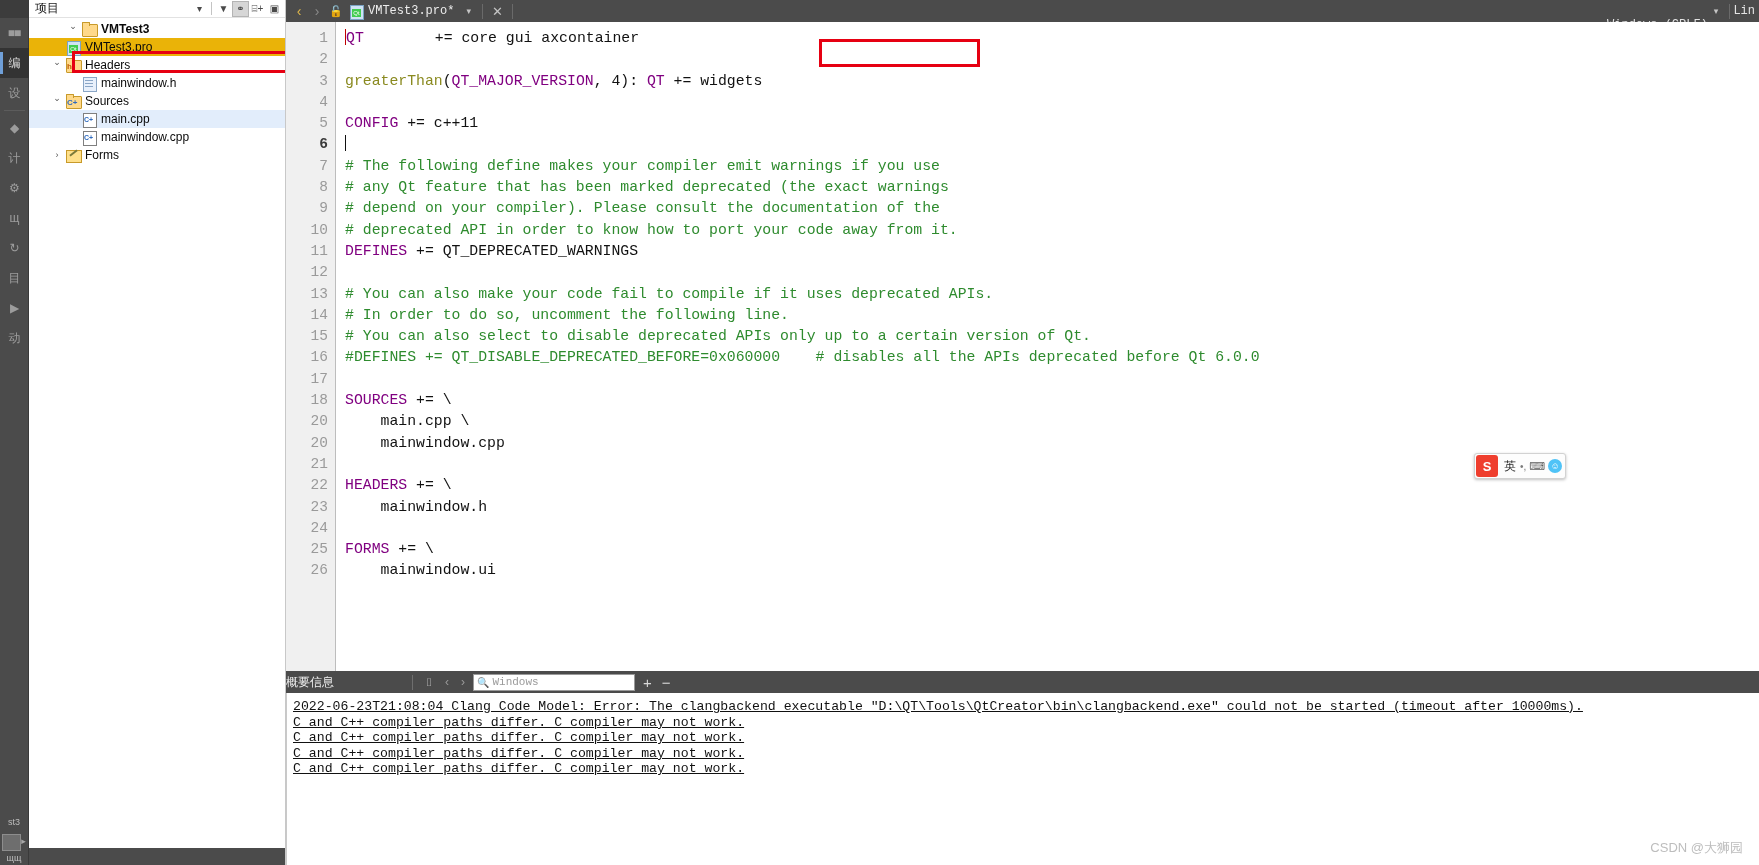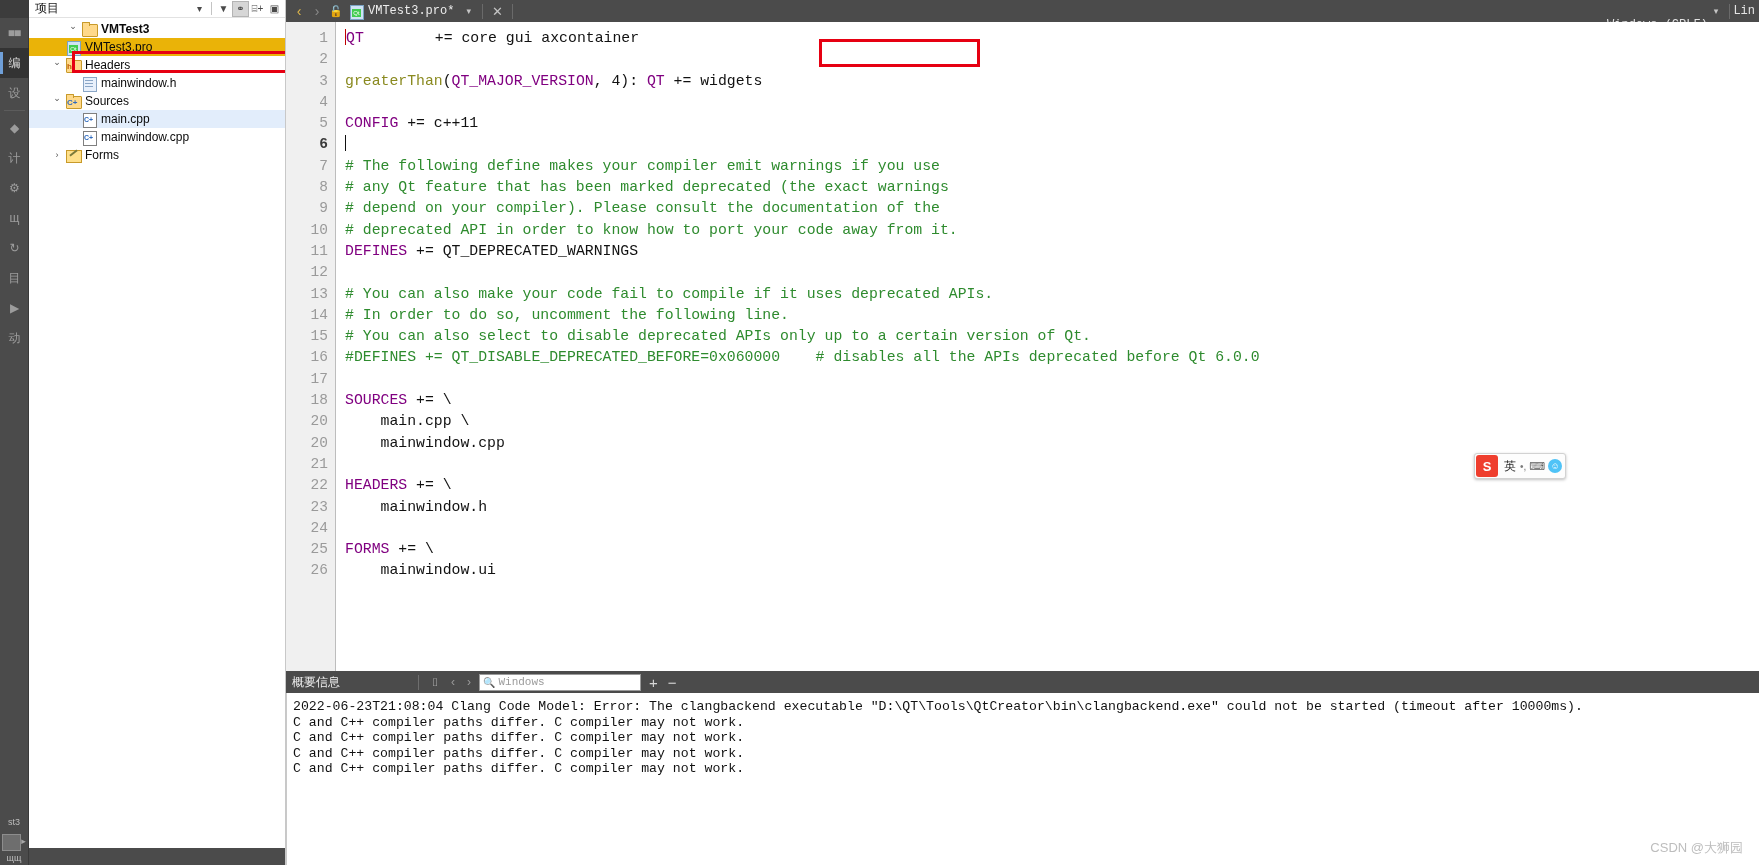--- a/index.html
+++ b/index.html
@@ -210,41 +210,41 @@
   
   .redbox-code {
     position: absolute; left: 533px; top: 17px; width: 161px; height: 28px;
     border: 3px solid #e60012; pointer-events:none; z-index: 15;
   }
 
   
   .outpane { flex: 0 0 auto; background: #ffffff; }
   .out-header {
     height: 22px; background: #4b4b4b; display: flex; align-items: center;
-    color: #e3e3e3; font-size: 12px; padding-left: 6px;
+    color: #e3e3e3; font-size: 12px; 
   }
   .out-title { font-size: 12px; color: #efefef; width: 120px; }
   .out-sep { width:1px; height:15px; background:#6e6e6e; margin:0 6px; }
   .out-icon { width: 20px; text-align:center; font-size:11px; color:#cfcfcf; }
   .out-nav { width: 16px; text-align:center; font-size:12px; color:#9a9a9a; }
   .filterbox {
     width: 162px; height: 17px; background:#ffffff; border:1px solid #9a9a9a;
     display:flex; align-items:center; padding-left:3px; margin-left:2px;
   }
   .filter-mag { font-size:10px; color:#5a5a5a; margin-right:3px; }
   .filter-ph { font-family:"Liberation Mono", monospace; font-size:11px; color:#9b9b9b; }
   .out-plus { font-size:15px; color:#d8d8d8; padding:0 5px 0 8px; line-height:1; }
   .out-minus { font-size:15px; color:#d8d8d8; padding:0 5px; line-height:1; }
   .out-body {
     background:#ffffff; padding: 6px 0 0 6px; height: 172px; overflow: hidden;
     border-left: 1px solid #c9c9c9;
   }
   .out-line {
     font-family:"Liberation Mono", monospace; font-size: 13.2px; color: #111;
-    height: 15.5px; line-height: 15.5px; white-space: pre;
+    height: 15.5px; line-height: 15.5px; white-space: pre; text-decoration: underline;
   }
 
   
   .ime {
     position: absolute; left: 1474px; top: 453px; width: 92px; height: 26px;
     background: #fdfdfd; border: 1px solid #d2d2d2; border-radius: 3px;
     display: flex; align-items: center; box-shadow: 0 1px 3px rgba(0,0,0,.25);
     z-index: 40;
   }
   .ime-logo {

